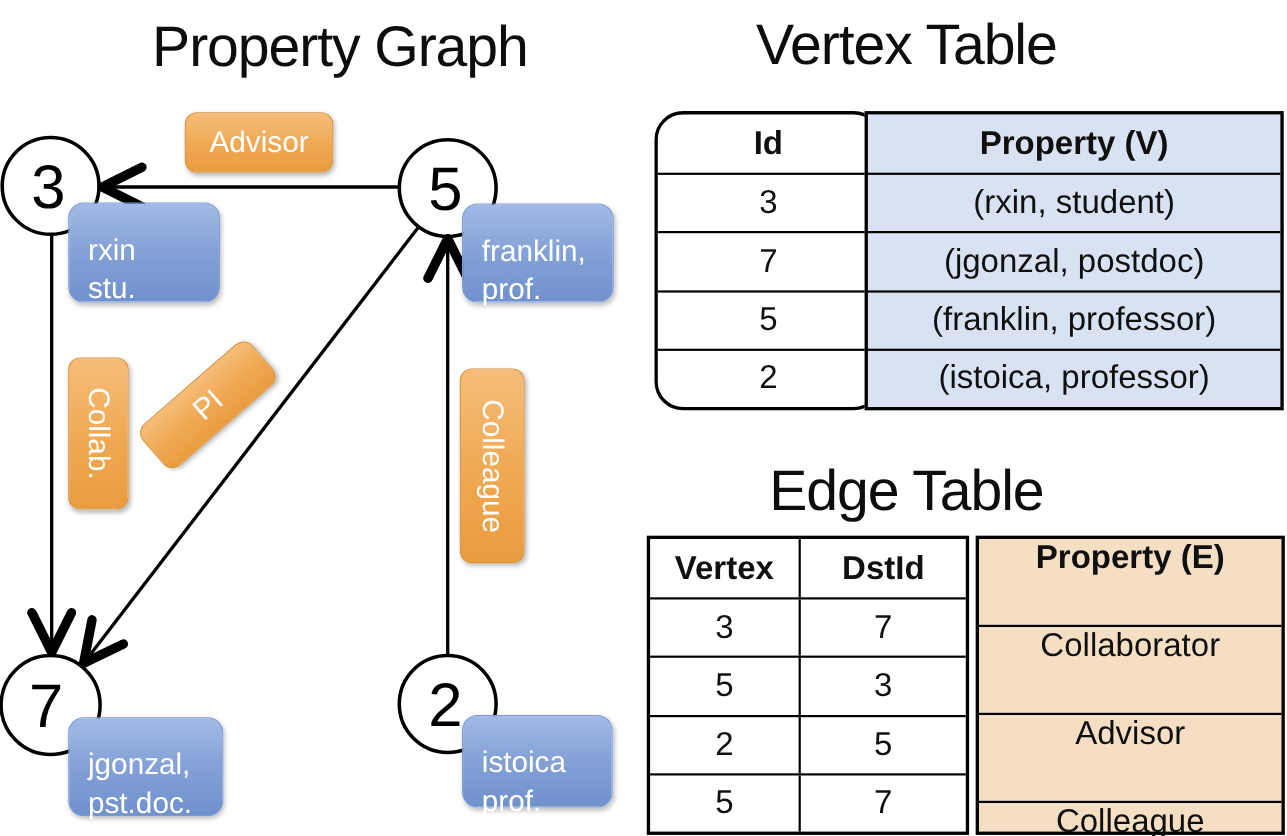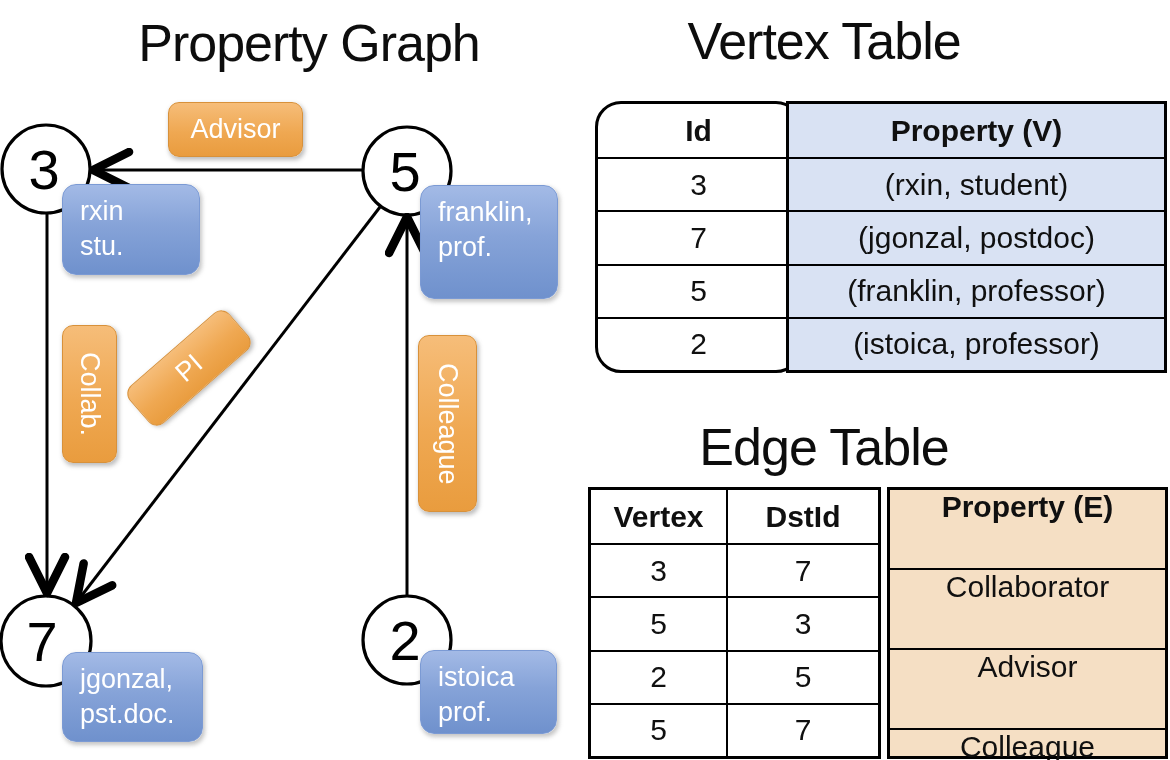--- a/index.html
+++ b/index.html
@@ -43,25 +43,25 @@
   .lbl-collab    { left:62px;  top:325px; width:55px;  height:138px; }
   .lbl-colleague { left:418px; top:335px; width:59px;  height:177px; }
   .lbl-pi        { left:123px; top:343px; width:132px; height:50px; transform:rotate(-41deg); }
   .vert-text { writing-mode:vertical-rl; }
 
   
   .node-prop {
     position:absolute; color:#ffffff; font-size:27px; line-height:35px;
     background:linear-gradient(180deg,#a3bae6 0%,#86a3d8 45%,#6f91cd 100%);
     border:1px solid #7b9ad4; border-radius:14px;
-    padding:9px 0 0 17px; box-sizing:border-box;
+    padding:25px 0 0 17px; box-sizing:border-box;
     box-shadow:1.5px 2.5px 4px rgba(110,110,110,0.4);
   }
   .prop-n3 { left:62px;  top:184px; width:138px; height:91px; }
-  .prop-n5 { left:420px; top:185px; width:138px; height:114px; }
+  .prop-n5 { left:420px; top:185px; width:138px; height:90px; }
   .prop-n7 { left:62px;  top:652px; width:141px; height:90px; }
   .prop-n2 { left:420px; top:650px; width:137px; height:84px; }
 
   
   .tbox {
     position:absolute; border:3px solid #000; box-sizing:border-box;
     display:grid; grid-template-rows:repeat(5,1fr); background:#fff;
   }
   .cell {
     display:flex; align-items:center; justify-content:center;

